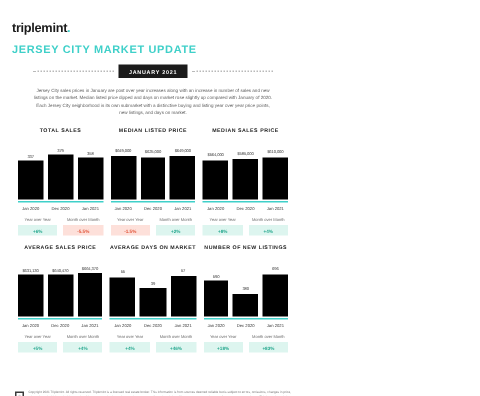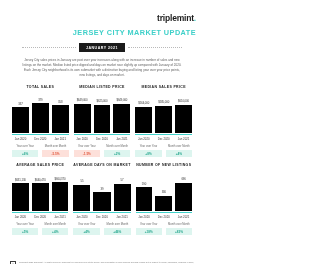--- a/index.html
+++ b/index.html
@@ -6,30 +6,30 @@
   html, body {
     width: 204px; height: 264px;
     background: #ffffff;
     font-family: "Liberation Sans", sans-serif;
     overflow: hidden;
   }
   .page { width: 204px; height: 264px; position: relative; padding: 0 8px; }
 
   
   .logo {
-    text-align: right;
+    text-align: left;
     margin-top: 13px;
     font-size: 8.5px;
     font-weight: bold;
     letter-spacing: -0.2px;
     color: #1b1b1b;
   }
   .logo .dot { color: #3fd0c9; }
   .headline {
-    text-align: right;
+    text-align: left;
     margin-top: 5px;
     font-size: 7.3px;
     font-weight: bold;
     letter-spacing: 0.45px;
     color: #3fd0c9;
   }
   .badge-row {
     display: flex; align-items: center; justify-content: center;
     margin-top: 6px; gap: 3px; padding: 0 14px;
   }

